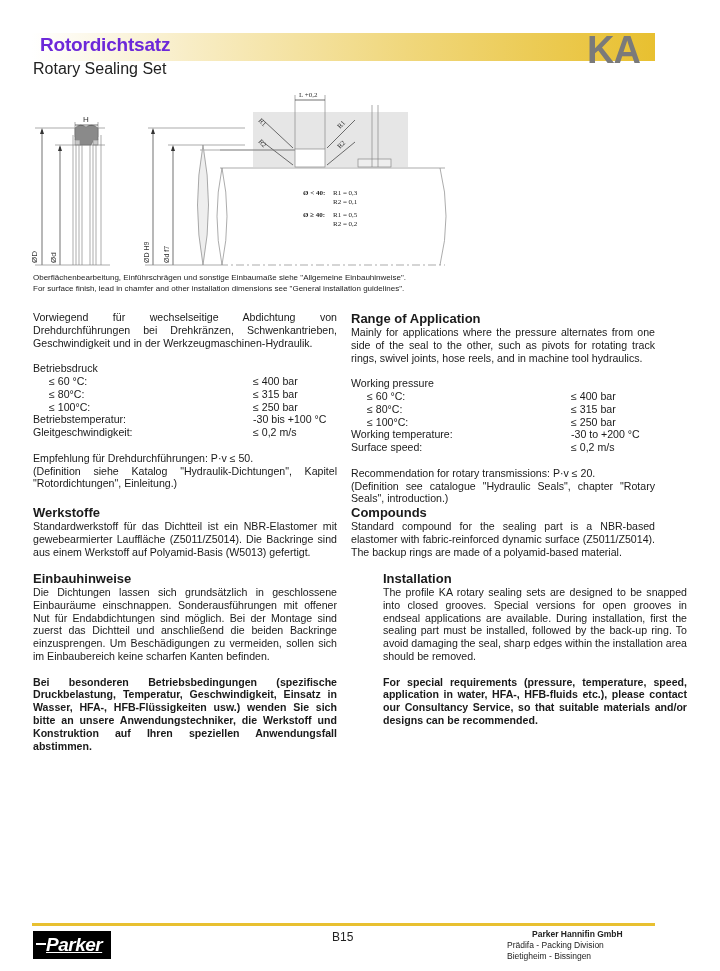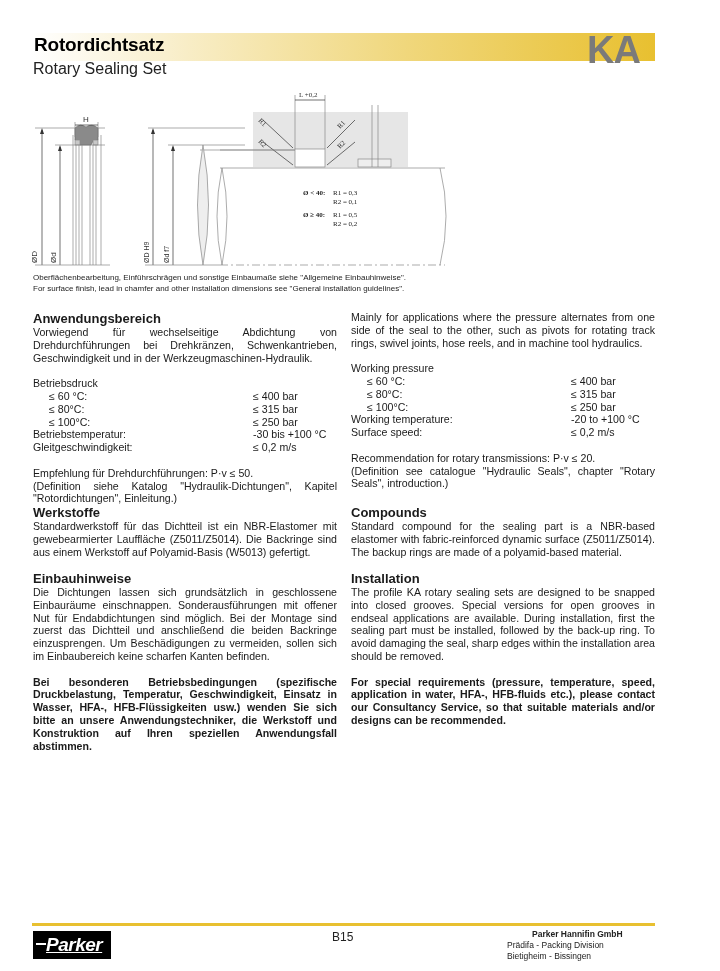--- a/index.html
+++ b/index.html
@@ -3,21 +3,21 @@
 <meta charset="utf-8">
 <style>
   html, body { margin: 0; padding: 0; background: #ffffff; }
   body { width: 720px; height: 971px; position: relative; overflow: hidden;
          font-family: "Liberation Sans", sans-serif; color: #1a1a1a; }
   .abs { position: absolute; }
 
   
   .header-bar { left: 32px; top: 33px; width: 623px; height: 28px;
     background: linear-gradient(to right, #ffffff 0%, #f8edc6 25%, #f0d77c 60%, #e8c030 100%); }
-  .title-de { left: 34px; top: 34px; font-size: 19px; font-weight: bold; color: #000000; letter-spacing: -0.2px; }
+  .title-de { left: 40px; top: 34px; font-size: 19px; font-weight: bold; color: #6d28d9; letter-spacing: -0.2px; }
   .title-en { left: 33px; top: 60px; font-size: 16px; color: #222222; }
   .code { left: 587px; top: 29px; font-size: 38px; font-weight: bold; color: #7a7a7a; letter-spacing: -1px; }
 
   
   .drawing { left: 20px; top: 85px; width: 460px; height: 185px; }
   .note { left: 33px; top: 272px; font-size: 8px; line-height: 11px; color: #222; }
 
   
   .col { width: 304px; font-size: 10.6px; line-height: 12.8px; }
   .col-left { left: 33px; }
@@ -129,21 +129,20 @@
   <text x="129" y="178" font-size="7" fill="#333" font-family="Liberation Sans, sans-serif" transform="rotate(-90 129 178)">ØD H9</text>
   <text x="149" y="178" font-size="7" fill="#333" font-family="Liberation Sans, sans-serif" transform="rotate(-90 149 178)">Ød f7</text>
 </svg>
 
 <div class="abs note">
   <div>Oberflächenbearbeitung, Einführschrägen und sonstige Einbaumaße siehe "Allgemeine Einbauhinweise".</div>
   <div>For surface finish, lead in chamfer and other installation dimensions see "General installation guidelines".</div>
 </div>
 
 <div class="abs col col-left" style="top:311px;">
-  <div class="sec-title">Anwendungsbereich</div>
   <div class="para">Vorwiegend für wechselseitige Abdichtung von Drehdurchführungen bei Drehkränzen, Schwenkantrieben, Geschwindigkeit und in der Werkzeugmaschinen-Hydraulik.</div>
   <div style="height:12.8px"></div>
   <div>Betriebsdruck</div>
   <table class="tbl">
     <tbody>
         <tr>
           <td class="k ind">≤ 60 °C:</td>
           <td>≤ 400 bar</td>
         </tr>
     <tr>
@@ -175,58 +174,59 @@
 </div>
 
 <div class="abs col col-left" style="top:571px;">
   <div class="sec-title">Einbauhinweise</div>
   <div class="para">Die Dichtungen lassen sich grundsätzlich in geschlossene Einbauräume einschnappen. Sonderausführungen mit offener Nut für Endabdichtungen sind möglich. Bei der Montage sind zuerst das Dichtteil und anschließend die beiden Backringe einzusprengen. Um Beschädigungen zu vermeiden, sollen sich im Einbaubereich keine scharfen Kanten befinden.</div>
   <div style="height:12.8px"></div>
   <div class="bold-para">Bei besonderen Betriebsbedingungen (spezifische Druckbelastung, Temperatur, Geschwindigkeit, Einsatz in Wasser, HFA-, HFB-Flüssigkeiten usw.) wenden Sie sich bitte an unsere Anwendungstechniker, die Werkstoff und Konstruktion auf Ihren speziellen Anwendungsfall abstimmen.</div>
 </div>
 
 <div class="abs col col-right" style="top:311px;">
+  <div class="sec-title">Range of Application</div>
   <div class="para">Mainly for applications where the pressure alternates from one side of the seal to the other, such as pivots for rotating track rings, swivel joints, hose reels, and in machine tool hydraulics.</div>
   <div style="height:12.8px"></div>
   <div>Working pressure</div>
   <table class="tbl">
     <tbody>
         <tr>
           <td class="k ind">≤ 60 °C:</td>
           <td>≤ 400 bar</td>
         </tr>
     <tr>
           <td class="k ind">≤ 80°C:</td>
           <td>≤ 315 bar</td>
         </tr>
     <tr>
           <td class="k ind">≤ 100°C:</td>
           <td>≤ 250 bar</td>
         </tr>
     <tr>
           <td class="k">Working temperature:</td>
-          <td>-20 to +100 °C</td>
+          <td>-30 to +200 °C</td>
         </tr>
     <tr>
           <td class="k">Surface speed:</td>
           <td>≤ 0,2 m/s</td>
         </tr>
   </tbody>
     </table>
   <div style="height:12.8px"></div>
   <div>Recommendation for rotary transmissions: P·v ≤ 20.</div>
   <div class="para">(Definition see catalogue "Hydraulic Seals", chapter "Rotary Seals", introduction.)</div>
 </div>
 
 <div class="abs col col-right" style="top:505px;">
   <div class="sec-title">Compounds</div>
   <div class="para">Standard compound for the sealing part is a NBR-based elastomer with fabric-reinforced dynamic surface (Z5011/Z5014). The backup rings are made of a polyamid-based material.</div>
 </div>
 
-<div class="abs col col-right" style="top:571px;">
+<div class="abs col col-right" style="top:571px;margin-left:32px;">
   <div class="sec-title">Installation</div>
   <div class="para">The profile KA rotary sealing sets are designed to be snapped into closed grooves. Special versions for open grooves in endseal applications are available. During installation, first the sealing part must be installed, followed by the back-up ring. To avoid damaging the seal, sharp edges within the installation area should be removed.</div>
   <div style="height:12.8px"></div>
   <div class="bold-para">For special requirements (pressure, temperature, speed, application in water, HFA-, HFB-fluids etc.), please contact our Consultancy Service, so that suitable materials and/or designs can be recommended.</div>
 </div>
 
 <div class="abs footer-line"></div>
 <div class="abs logo-box"></div>
 <div class="abs logo-dash"></div>
 <div class="abs logo-text">Parker</div>

